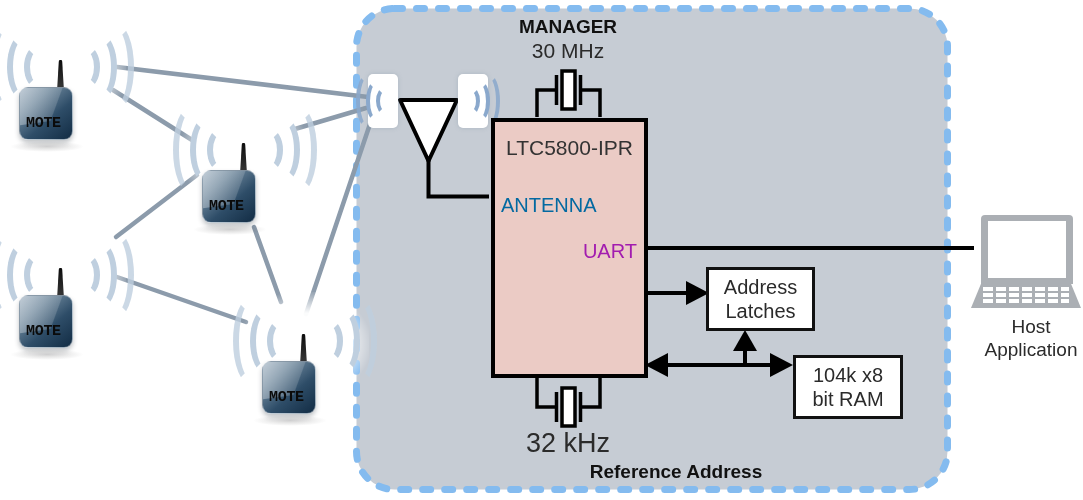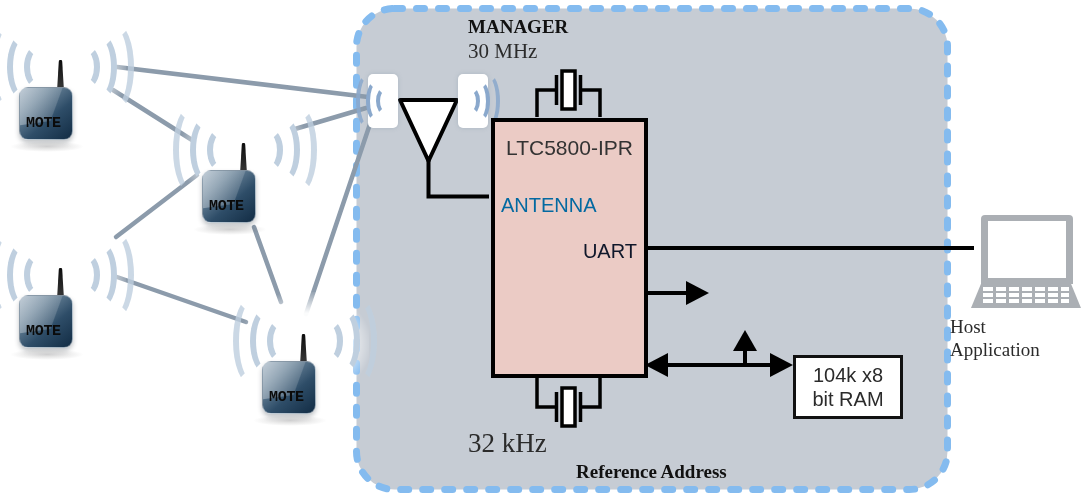--- a/index.html
+++ b/index.html
@@ -2,21 +2,21 @@
 <html><head>
 <meta charset="utf-8">
 <style>
   html,body{margin:0;padding:0;background:#ffffff;}
   #stage{
     position:relative;width:1083px;height:500px;overflow:hidden;
     font-family:"Liberation Sans", sans-serif;background:#ffffff;
   }
   #stage svg{position:absolute;left:0;top:0;}
   .lbl{position:absolute;color:#2b2b2b;white-space:nowrap;}
-  .center{text-align:left;font-family:Liberation Serif, serif;}
+  .center{text-align:center;}
 
   
   .mote{position:absolute;width:112px;height:122px;font-family:Liberation Mono, monospace;}
   .mote .glow{position:absolute;left:-8px;top:-10px;width:128px;height:104px;
     background:radial-gradient(ellipse at center, rgba(255,255,255,.97) 42%, rgba(255,255,255,0) 74%);}
   .waves{position:absolute;top:0;width:46px;height:78px;}
   .waves-l{left:0;}
   .waves-r{left:66px;}
   .arc{position:absolute;top:50%;transform:translateY(-50%);
     border:6px solid transparent;border-radius:50%;display:block;}
@@ -53,21 +53,21 @@
   .wbox .a3{width:16px;height:48px;opacity:.85;}
   .wbox.wl .a1{right:4px;}  .wbox.wl .a2{right:11px;}  .wbox.wl .a3{right:18px;}
   .wbox.wr .a1{left:4px;}   .wbox.wr .a2{left:11px;}   .wbox.wr .a3{left:18px;}
 
   
   .chip{position:absolute;left:491px;top:118px;width:157px;height:260px;
     box-sizing:border-box;border:4px solid #000;background:#ebcbc5;}
   .chip-name{position:absolute;left:0;right:0;top:14px;text-align:center;
     font-size:21px;color:#333;}
   .pin-antenna{position:absolute;left:6px;top:72px;font-size:20px;color:#0369a1;}
-  .pin-uart{position:absolute;right:7px;top:118px;font-size:20px;color:#0f172a;}
+  .pin-uart{position:absolute;right:7px;top:118px;font-size:20px;color:#a21caf;}
   .wblock{position:absolute;box-sizing:border-box;background:#ffffff;border:3px solid #111;
     display:flex;flex-direction:column;align-items:center;justify-content:center;
     font-size:20px;color:#2b2b2b;line-height:1.22;}
 
   
   .lap-screen{position:absolute;left:981px;top:215px;width:92px;height:69px;
     background:#abafb4;border-radius:4px 4px 0 0;}
   .lap-screen .inner{position:absolute;left:7px;right:7px;top:6px;bottom:6px;background:#fff;}
   .lap-base{position:absolute;left:971px;top:284px;width:110px;height:24px;background:#abafb4;
     clip-path:polygon(9% 0,91% 0,100% 100%,0 100%);}
@@ -221,20 +221,24 @@
 
   <div class="lbl center b" style="left:468px;top:16px;width:200px;font-size:19px">MANAGER</div>
   <div class="lbl center" style="left:468px;top:39px;width:200px;font-size:21px">30 MHz</div>
 
   <div class="chip">
     <div class="chip-name">LTC5800-IPR</div>
     <div class="pin-antenna">ANTENNA</div>
     <div class="pin-uart">UART</div>
   </div>
 
+  <div class="wblock" style="left:706px;top:267px;width:109px;height:64px">
+    <span>Address</span>
+    <span>Latches</span>
+  </div>
   <div class="wblock" style="left:793px;top:355px;width:110px;height:64px">
     <span>104k x8</span>
     <span>bit RAM</span>
   </div>
 
   <div class="lbl center" style="left:468px;top:428px;width:200px;font-size:27px">32 kHz</div>
   <div class="lbl center b" style="left:576px;top:461px;width:200px;font-size:19px">Reference Address</div>
 
   <div class="lap-screen">
     <div class="inner"></div>

